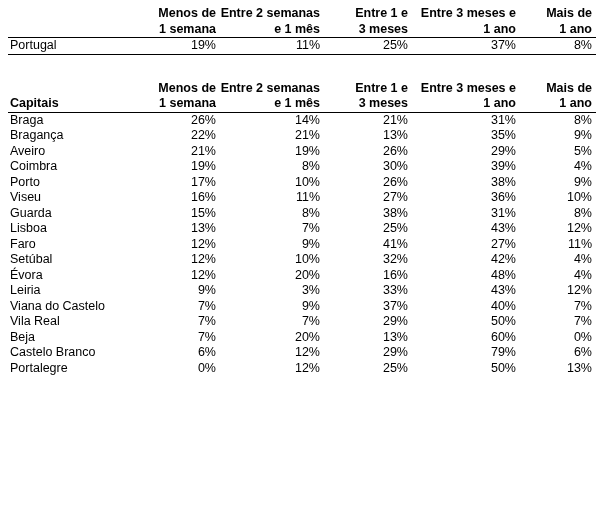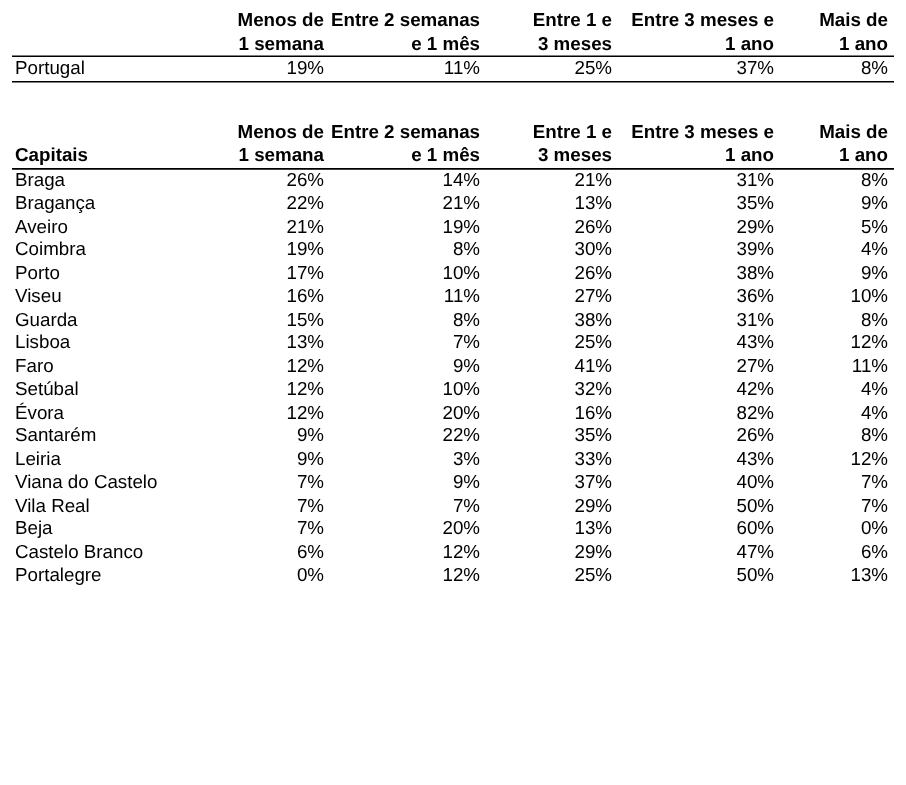--- a/index.html
+++ b/index.html
@@ -243,30 +243,22 @@
         <td class="val">10%</td>
         <td class="val">32%</td>
         <td class="val">42%</td>
         <td class="val">4%</td>
       </tr>
       <tr>
         <td class="lbl">Évora</td>
         <td class="val">12%</td>
         <td class="val">20%</td>
         <td class="val">16%</td>
-        <td class="val">82%</td>
+        <td class="val">48%</td>
         <td class="val">4%</td>
-      </tr>
-      <tr>
-        <td class="lbl">Santarém</td>
-        <td class="val">9%</td>
-        <td class="val">22%</td>
-        <td class="val">35%</td>
-        <td class="val">26%</td>
-        <td class="val">8%</td>
       </tr>
       <tr>
         <td class="lbl">Leiria</td>
         <td class="val">9%</td>
         <td class="val">3%</td>
         <td class="val">33%</td>
         <td class="val">43%</td>
         <td class="val">12%</td>
       </tr>
       <tr>
@@ -291,21 +283,21 @@
         <td class="val">20%</td>
         <td class="val">13%</td>
         <td class="val">60%</td>
         <td class="val">0%</td>
       </tr>
       <tr>
         <td class="lbl">Castelo Branco</td>
         <td class="val">6%</td>
         <td class="val">12%</td>
         <td class="val">29%</td>
-        <td class="val">47%</td>
+        <td class="val">79%</td>
         <td class="val">6%</td>
       </tr>
       <tr>
         <td class="lbl">Portalegre</td>
         <td class="val">0%</td>
         <td class="val">12%</td>
         <td class="val">25%</td>
         <td class="val">50%</td>
         <td class="val">13%</td>
       </tr>

